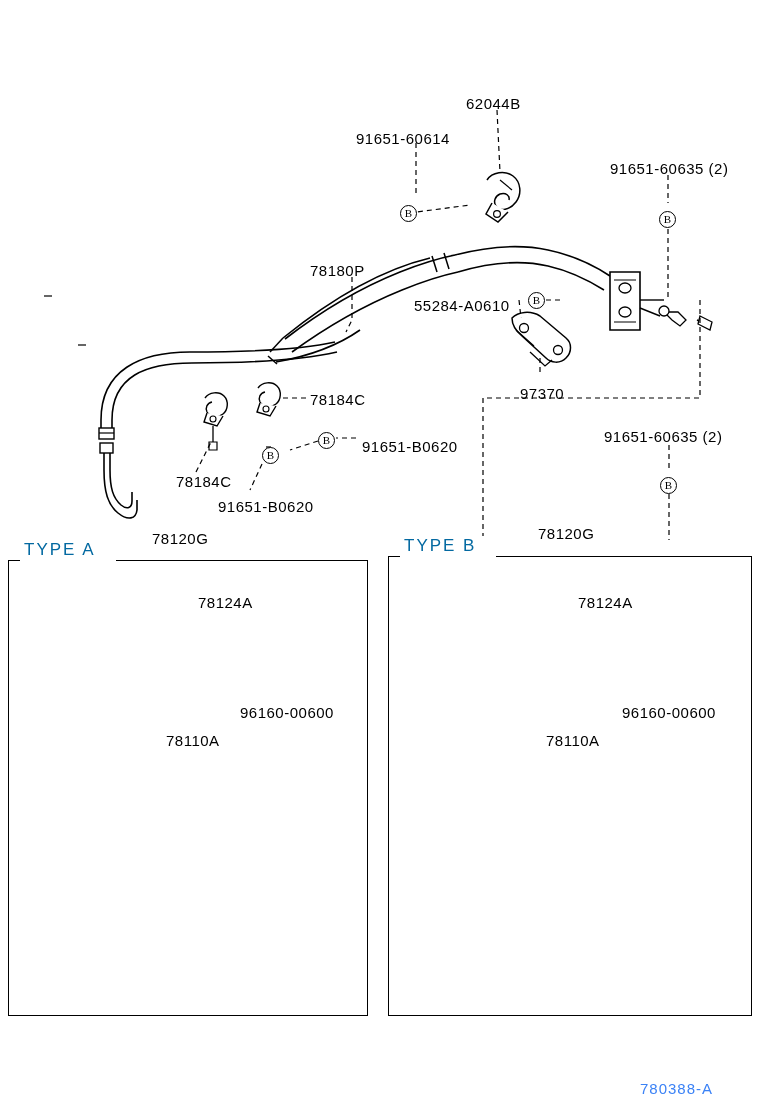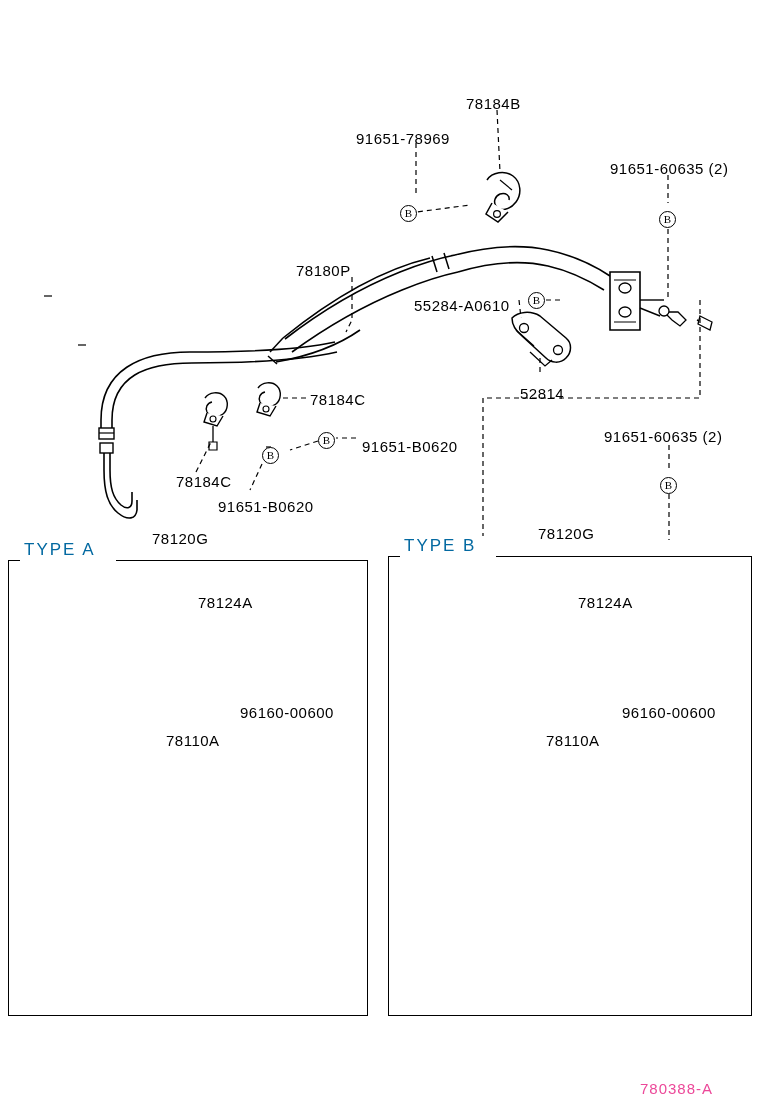--- a/index.html
+++ b/index.html
@@ -27,21 +27,21 @@
     position: absolute;
     font-size: 17px;
     letter-spacing: 2px;
     color: #0369a1;
     white-space: nowrap;
   }
   .diagcode {
     position: absolute;
     font-size: 15px;
     letter-spacing: 1px;
-    color: #ec4899;
+    color: #3b82f6;
     white-space: nowrap;
   }
   .bcircle {
     position: absolute;
     width: 17px;
     height: 17px;
     border: 1.4px solid #000;
     border-radius: 50%;
     box-sizing: border-box;
     font-size: 11px;
@@ -254,26 +254,26 @@
 
   <div class="box" style="left:8px; top:560px; width:360px; height:456px;"></div>
   <div class="box" style="left:388px; top:556px; width:364px; height:460px;"></div>
 
   <div style="position:absolute; left:20px; top:540px; width:96px; height:22px; background:#fff;"></div>
   <div style="position:absolute; left:400px; top:536px; width:96px; height:22px; background:#fff;"></div>
 
   <div class="typelbl" style="left:24px; top:540px;">TYPE  A</div>
   <div class="typelbl" style="left:404px; top:536px;text-align:right;">TYPE  B</div>
 
-  <div class="lbl" style="left:466px; top:95px;">78184B</div>
-  <div class="lbl" style="left:356px; top:130px;">91651-78969</div>
+  <div class="lbl" style="left:466px; top:95px;">62044B</div>
+  <div class="lbl" style="left:356px; top:130px;">91651-60614</div>
   <div class="lbl" style="left:610px; top:160px;">91651-60635 (2)</div>
-  <div class="lbl" style="left:296px; top:262px;">78180P</div>
+  <div class="lbl" style="left:310px; top:262px;">78180P</div>
   <div class="lbl" style="left:414px; top:297px;">55284-A0610</div>
-  <div class="lbl" style="left:520px; top:385px;">52814</div>
+  <div class="lbl" style="left:520px; top:385px;">97370</div>
   <div class="lbl" style="left:310px; top:391px;">78184C</div>
   <div class="lbl" style="left:362px; top:438px;">91651-B0620</div>
   <div class="lbl" style="left:604px; top:428px;">91651-60635 (2)</div>
   <div class="lbl" style="left:176px; top:473px;">78184C</div>
   <div class="lbl" style="left:218px; top:498px;">91651-B0620</div>
   <div class="lbl" style="left:152px; top:530px;">78120G</div>
   <div class="lbl" style="left:538px; top:525px;">78120G</div>
   <div class="lbl" style="left:198px; top:594px;">78124A</div>
   <div class="lbl" style="left:240px; top:704px;">96160-00600</div>
   <div class="lbl" style="left:166px; top:732px;">78110A</div>

